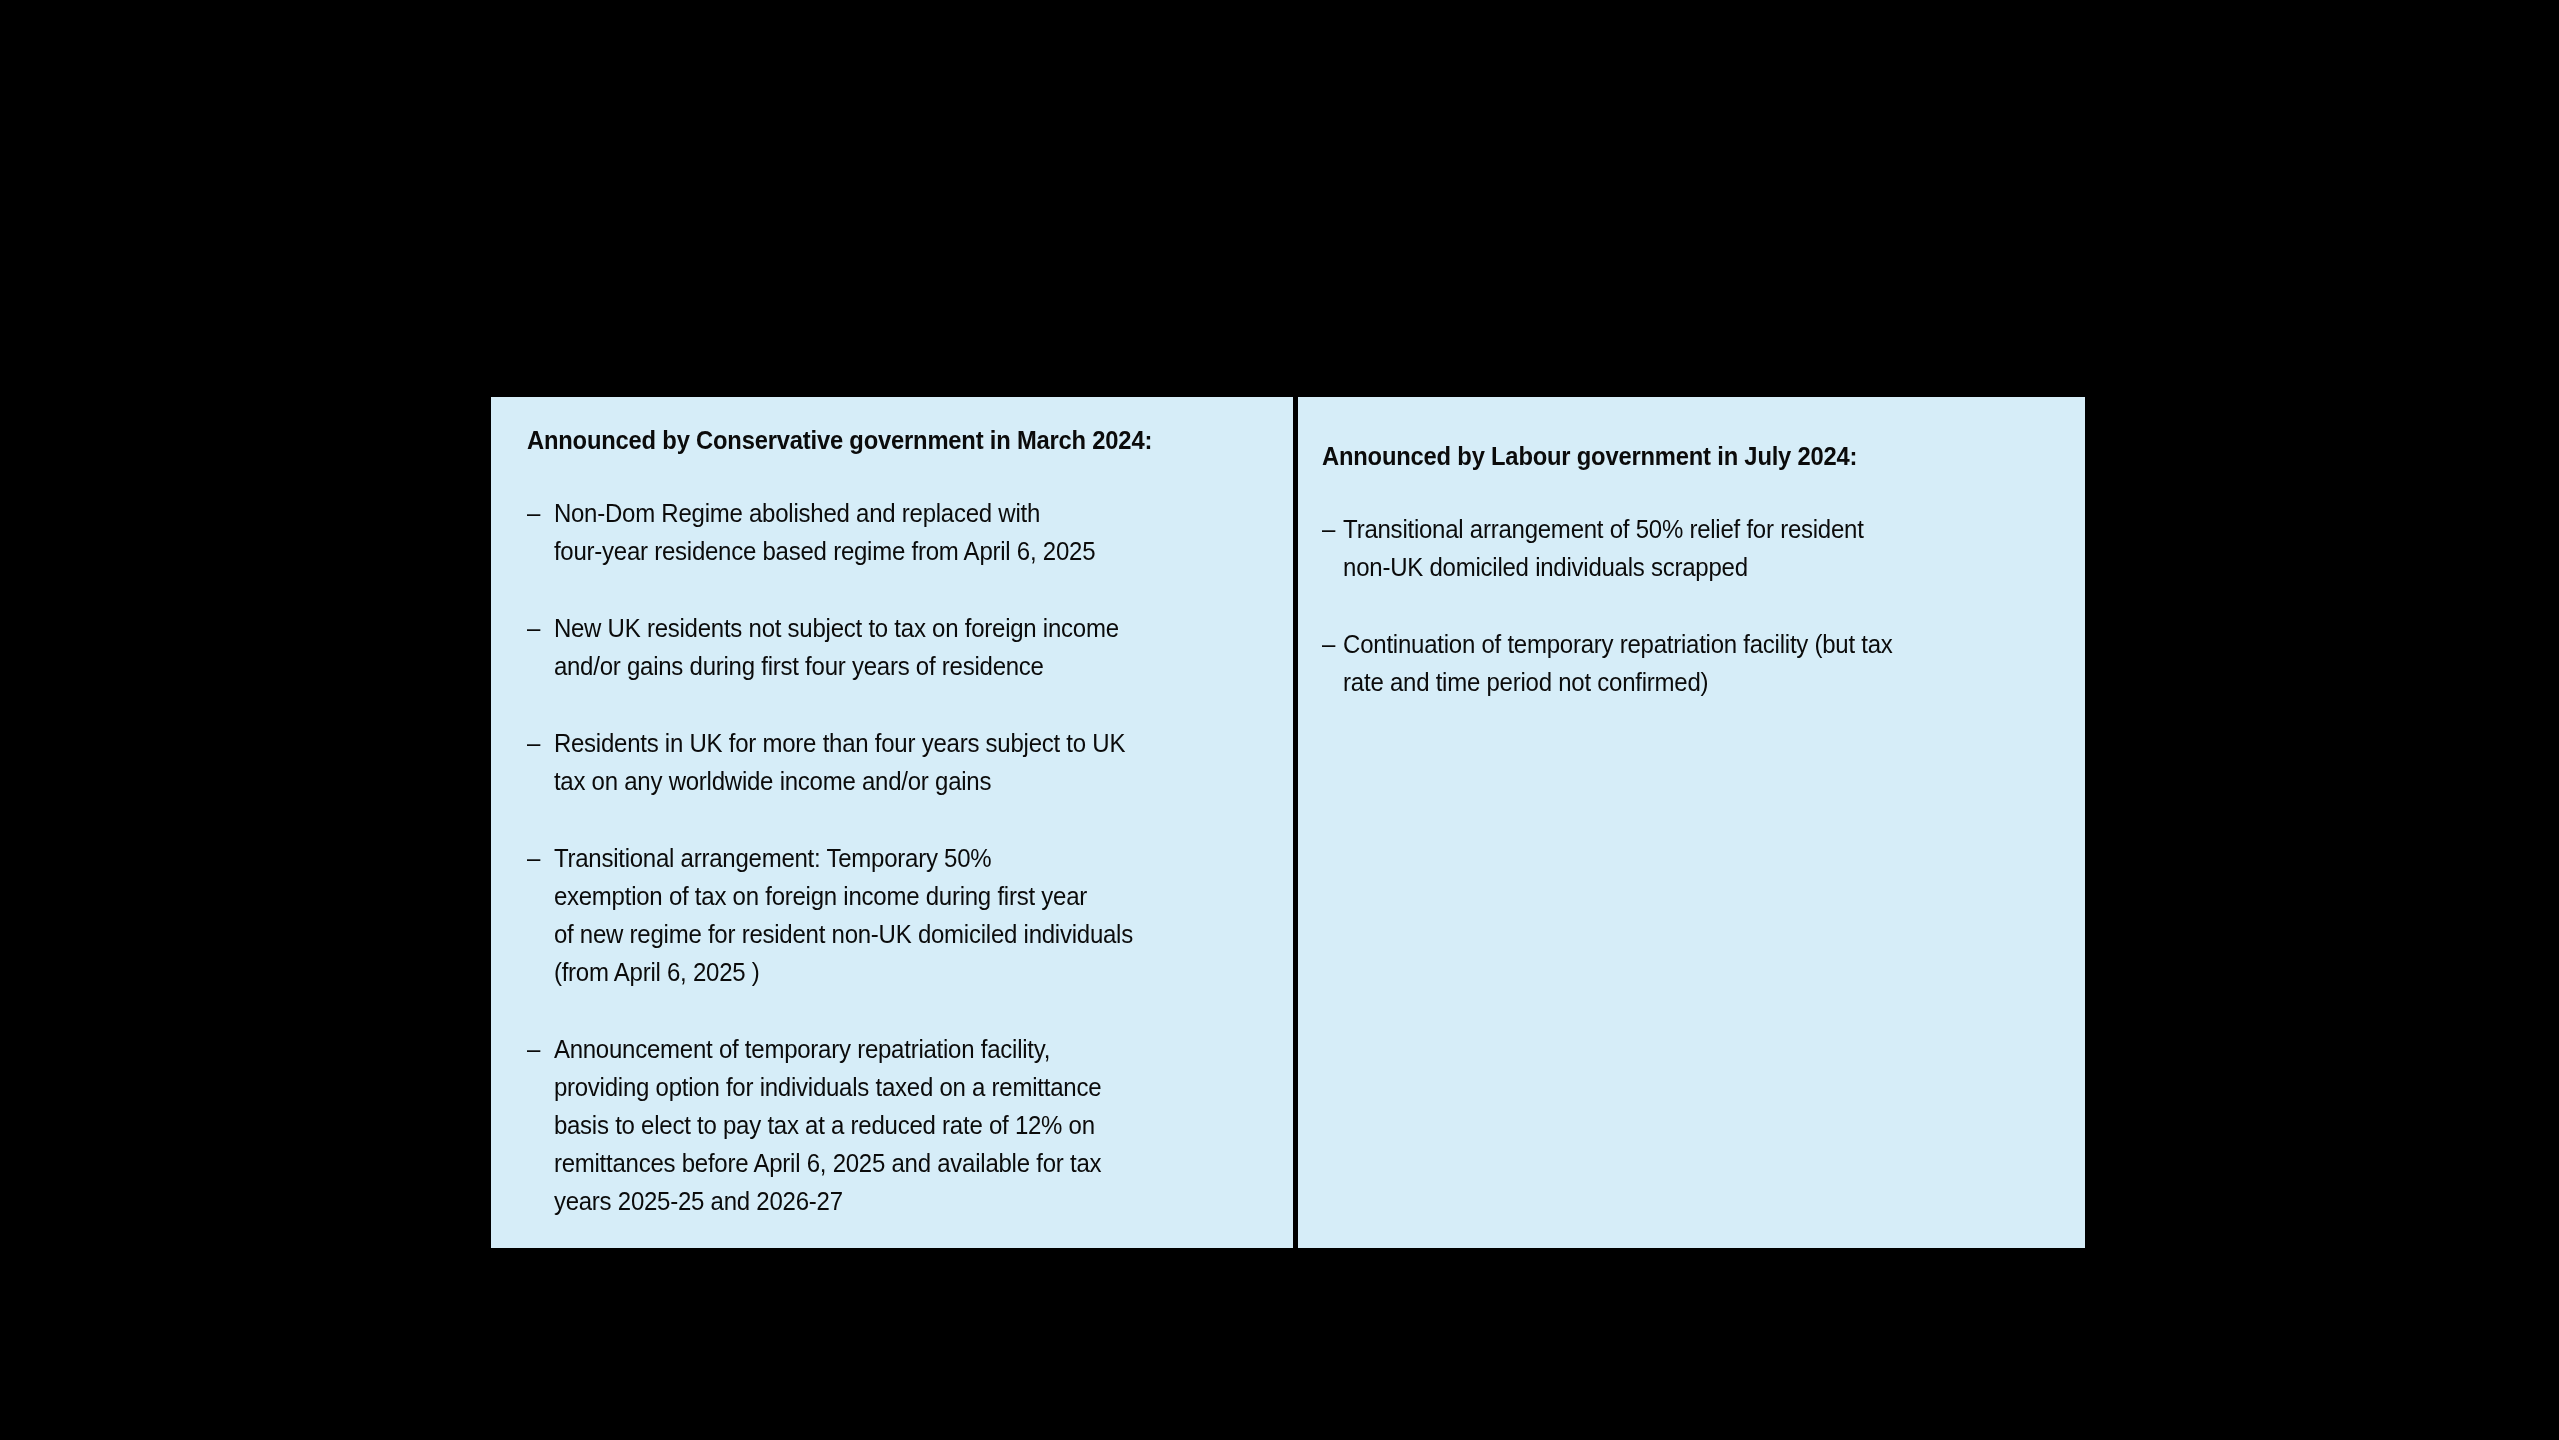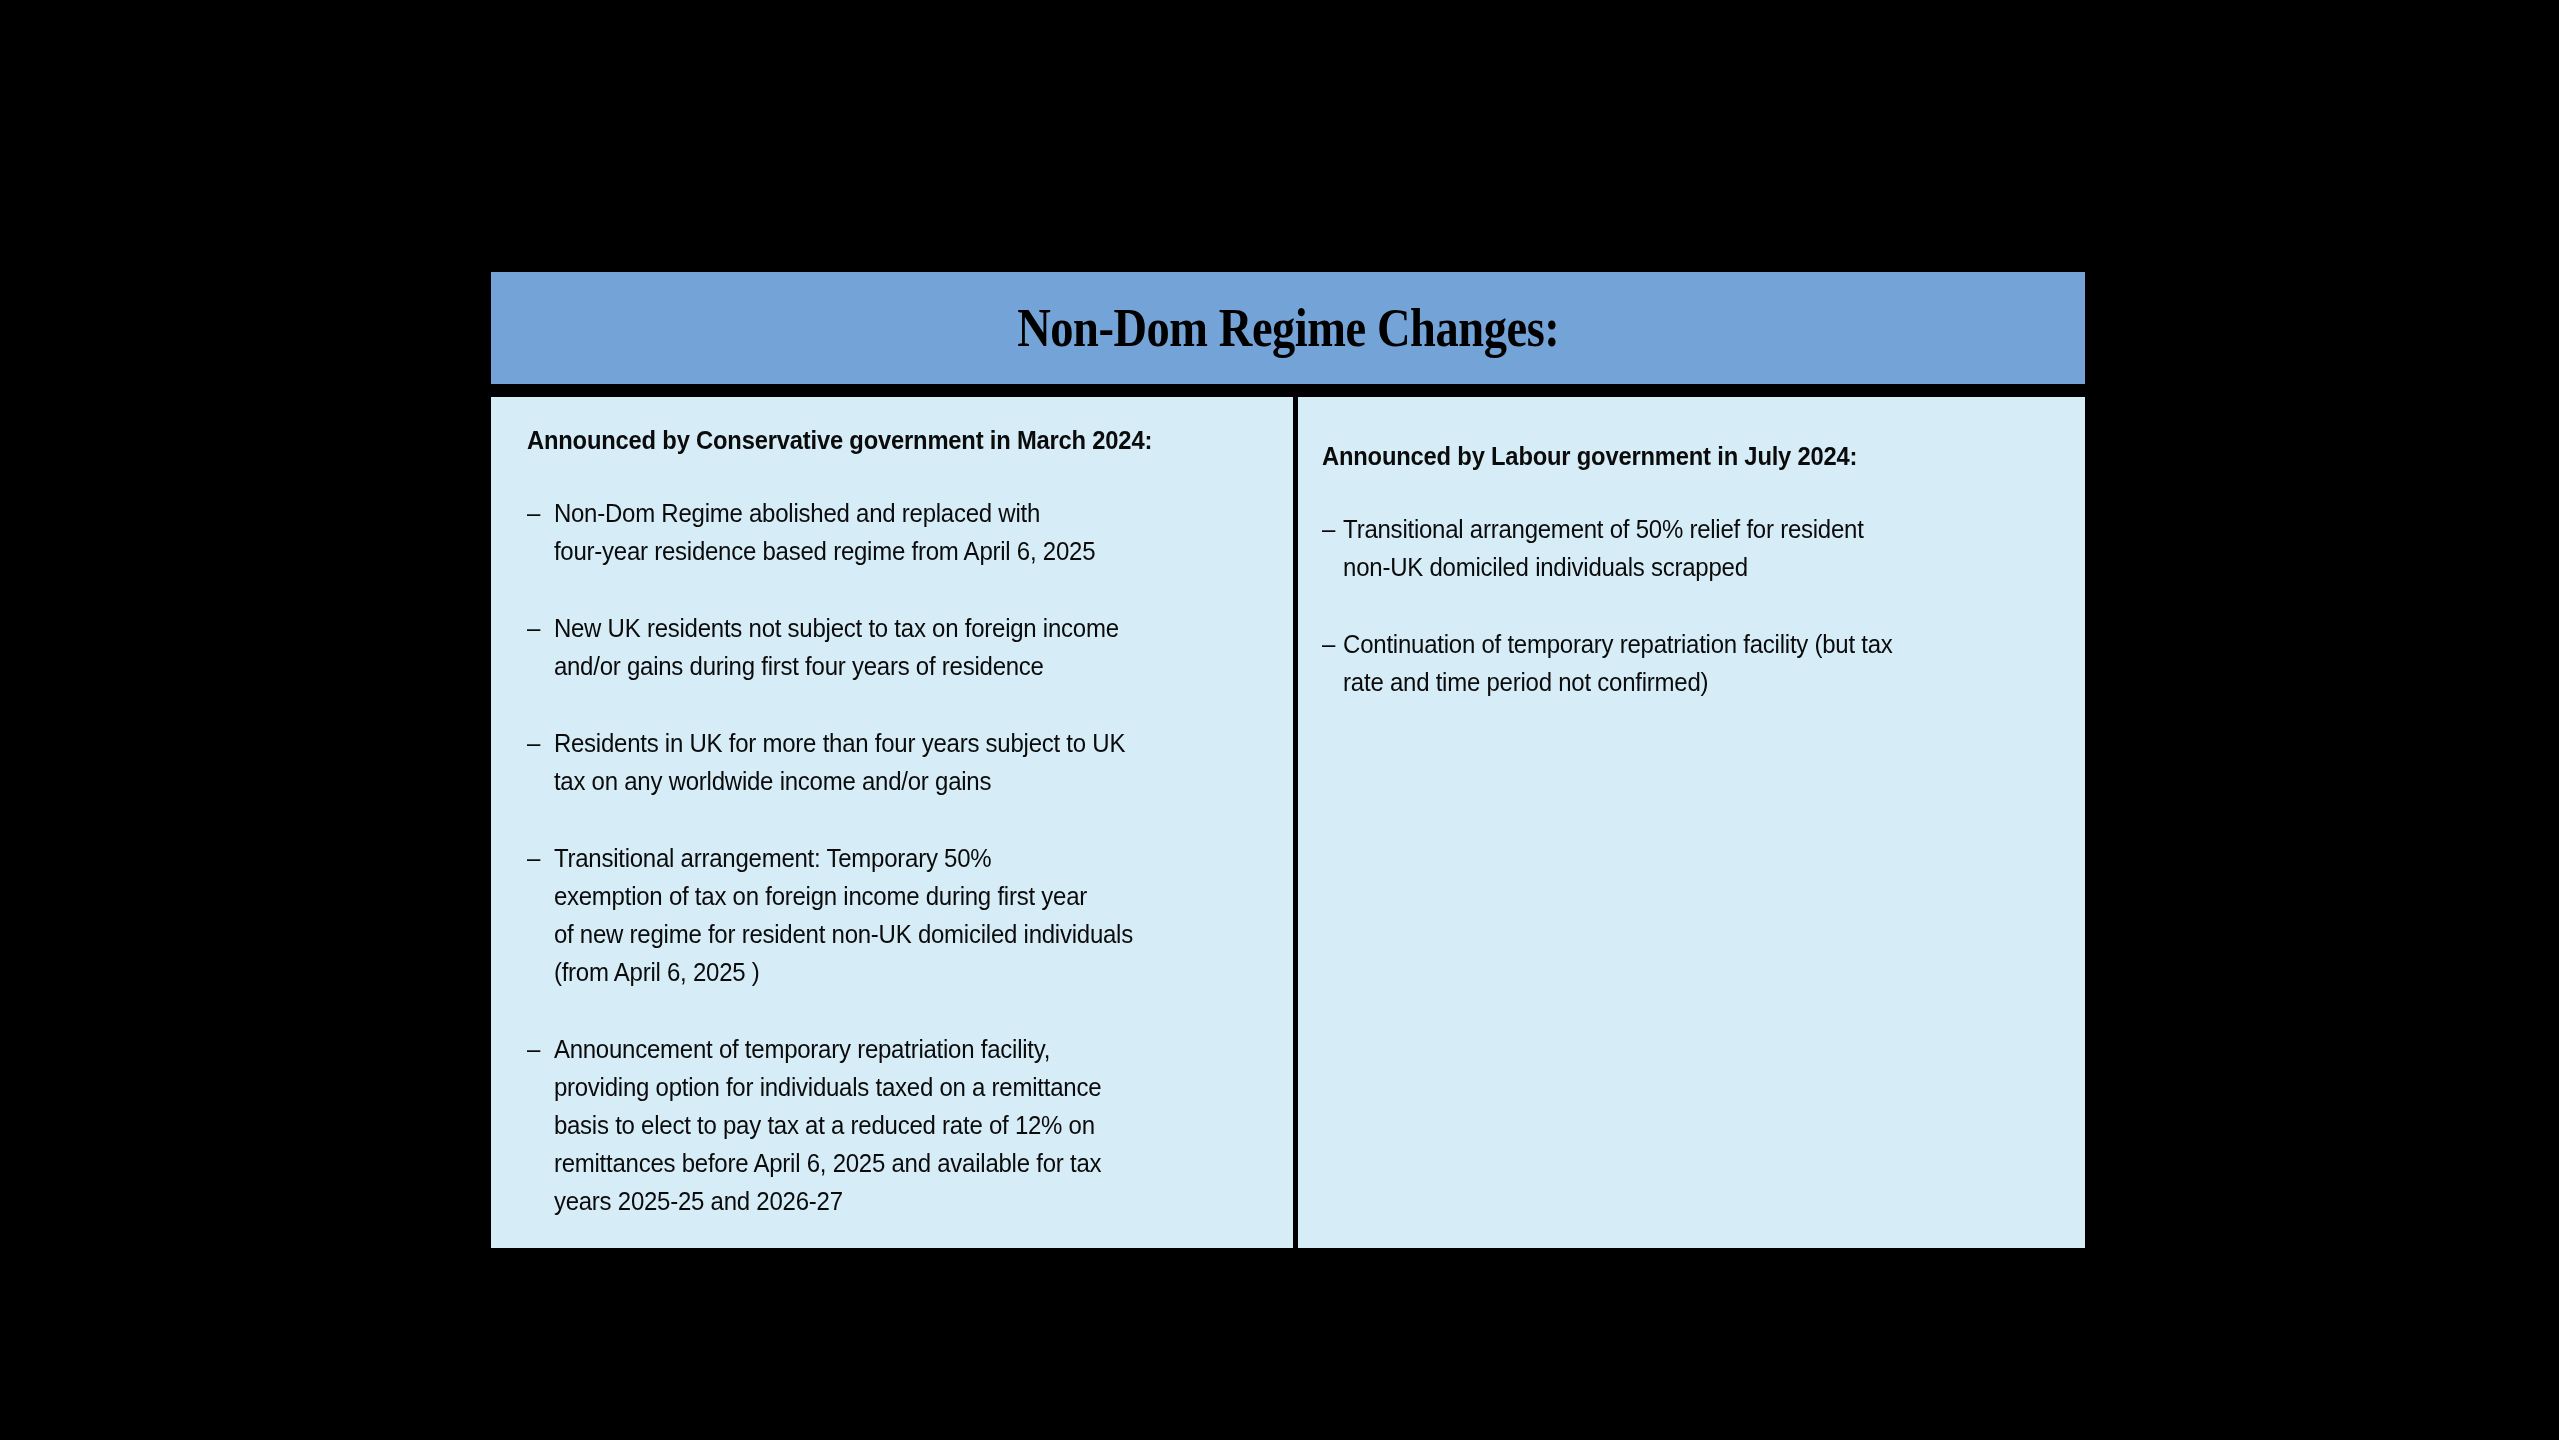--- a/index.html
+++ b/index.html
@@ -132,23 +132,20 @@
     white-space: pre-line;
   }
 </style>
 </head>
 <body>
 
 <div id="stage">
 
   <div class="table-card">
 
-    <div class="table-header">
-      <div class="table-title">Non-Dom Regime Changes:</div>
-    </div>
 
     <div class="table-body">
 
       <div class="col col-left">
         <div class="col-heading">Announced by Conservative government in March 2024:</div>
 
         <ul class="bullets">
           <li class="bullet">
             <span class="dash">–</span>
             <span class="btext">Non-Dom Regime abolished and replaced with

